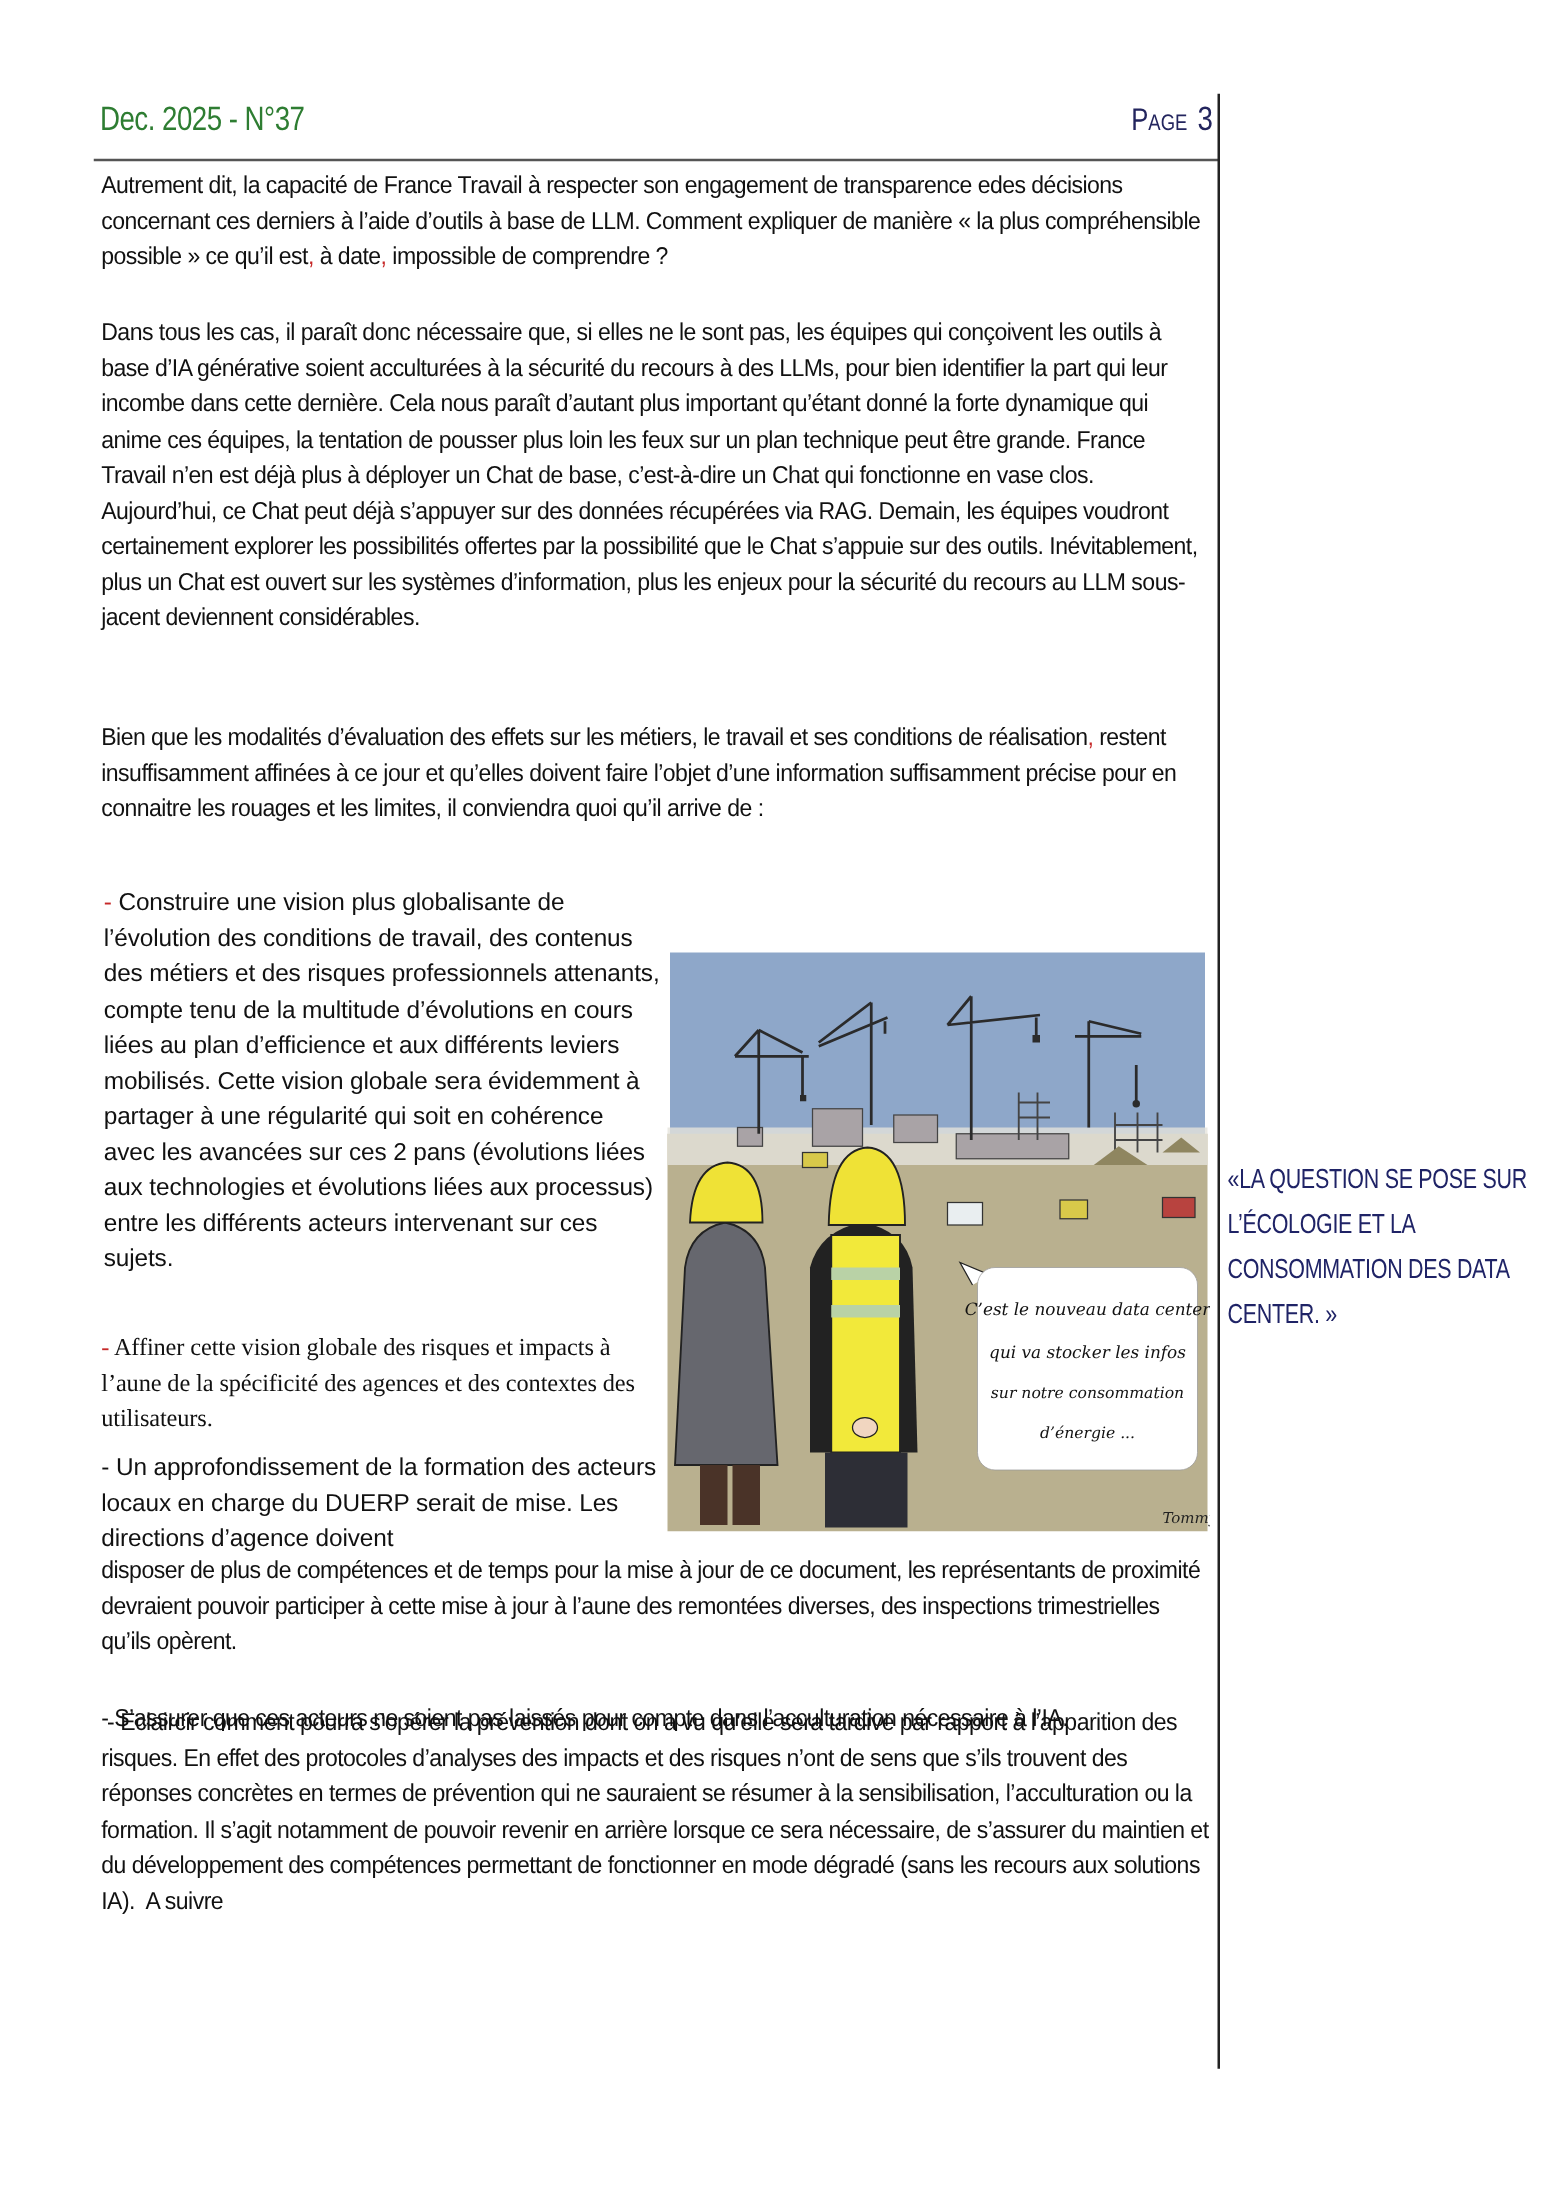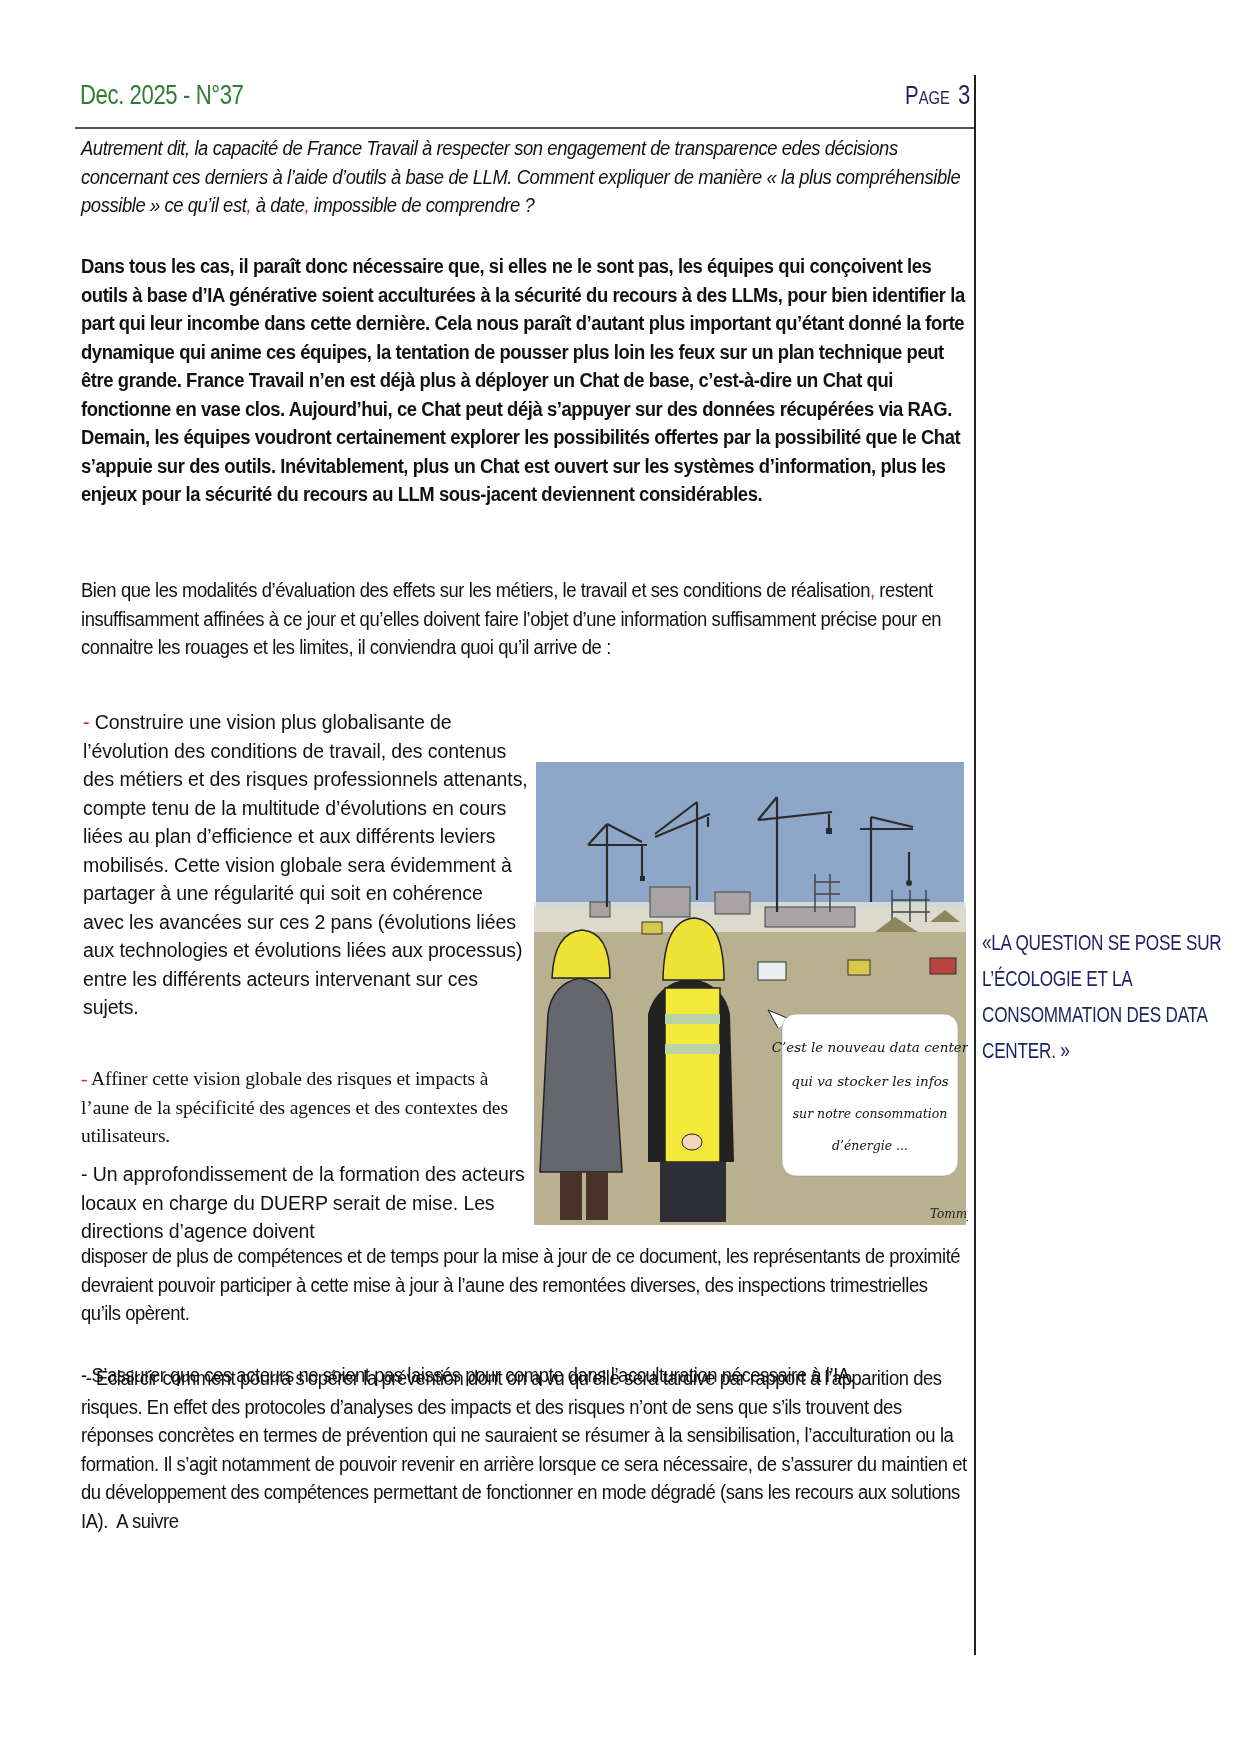--- a/index.html
+++ b/index.html
@@ -9,22 +9,22 @@
   .hdr-right { position: absolute; left: 905px; top: 80px; font-size: 25px; color: #23255e; transform: scaleX(0.82); transform-origin: left top; white-space: nowrap; }
   .hdr-right .num { margin-left: 10px; font-size: 27px; }
   .rule-h { position: absolute; left: 75px; top: 127px; width: 900px; height: 2px; background: #555; }
   .rule-v { position: absolute; left: 974px; top: 75px; width: 2px; height: 1580px; background: #222; }
 
   .col { position: absolute; left: 81px; width: 890px; }
   p.narrow { font-family: "Liberation Sans", sans-serif; font-size: 19.5px; line-height: 28.5px; margin: 0; letter-spacing: -0.45px; transform: scaleX(0.945); transform-origin: left top; width: 940px; }
   p.wide { font-size: 19.5px; line-height: 28.5px; margin: 0; letter-spacing: -0.1px; }
   .red { color: #c62828; }
 
-  .p1 { top: 134px; font-style: italic; }
-  .p2 { top: 252px; font-weight: bold; }
+  .p1 { top: 134px; }
+  .p2 { top: 252px; }
   .p3 { top: 576px; }
   .l1 { position: absolute; left: 83px; top: 708px; width: 445px; }
   .l2 { position: absolute; left: 81px; top: 1065px; width: 445px; font-family: Liberation Serif, serif; }
   .l3 { position: absolute; left: 81px; top: 1160px; width: 445px; }
   .l3b { top: 1242px; }
   .l4 { top: 1343px; margin-top: 18px; }
   .l5 { top: 1364px; }
 
   .illus { position: absolute; left: 530px; top: 752px; width: 438px; height: 476px; }
 

